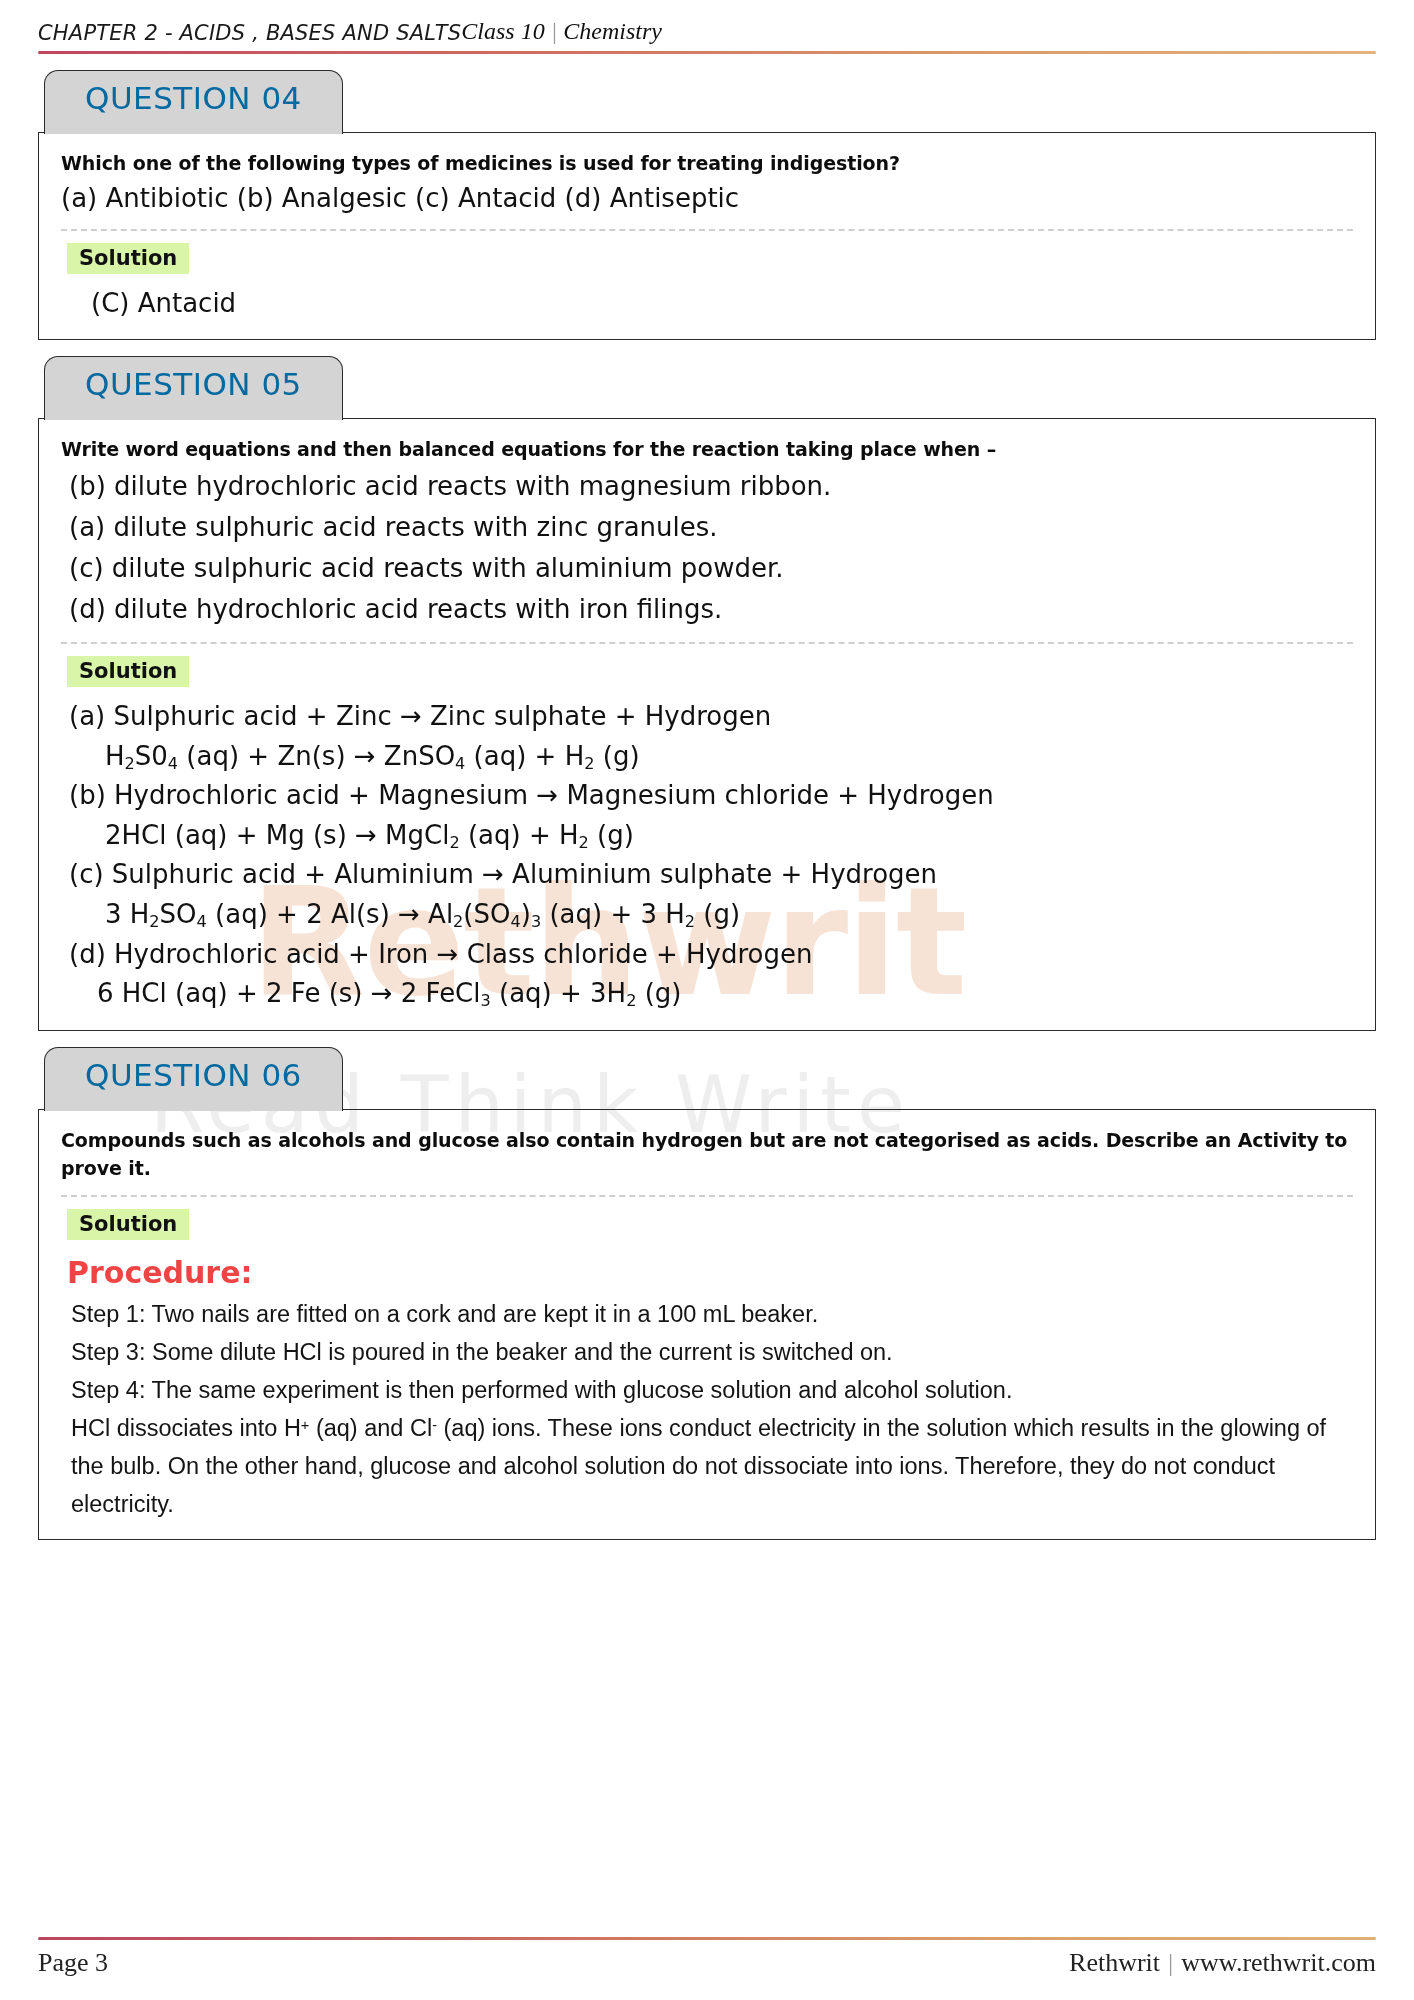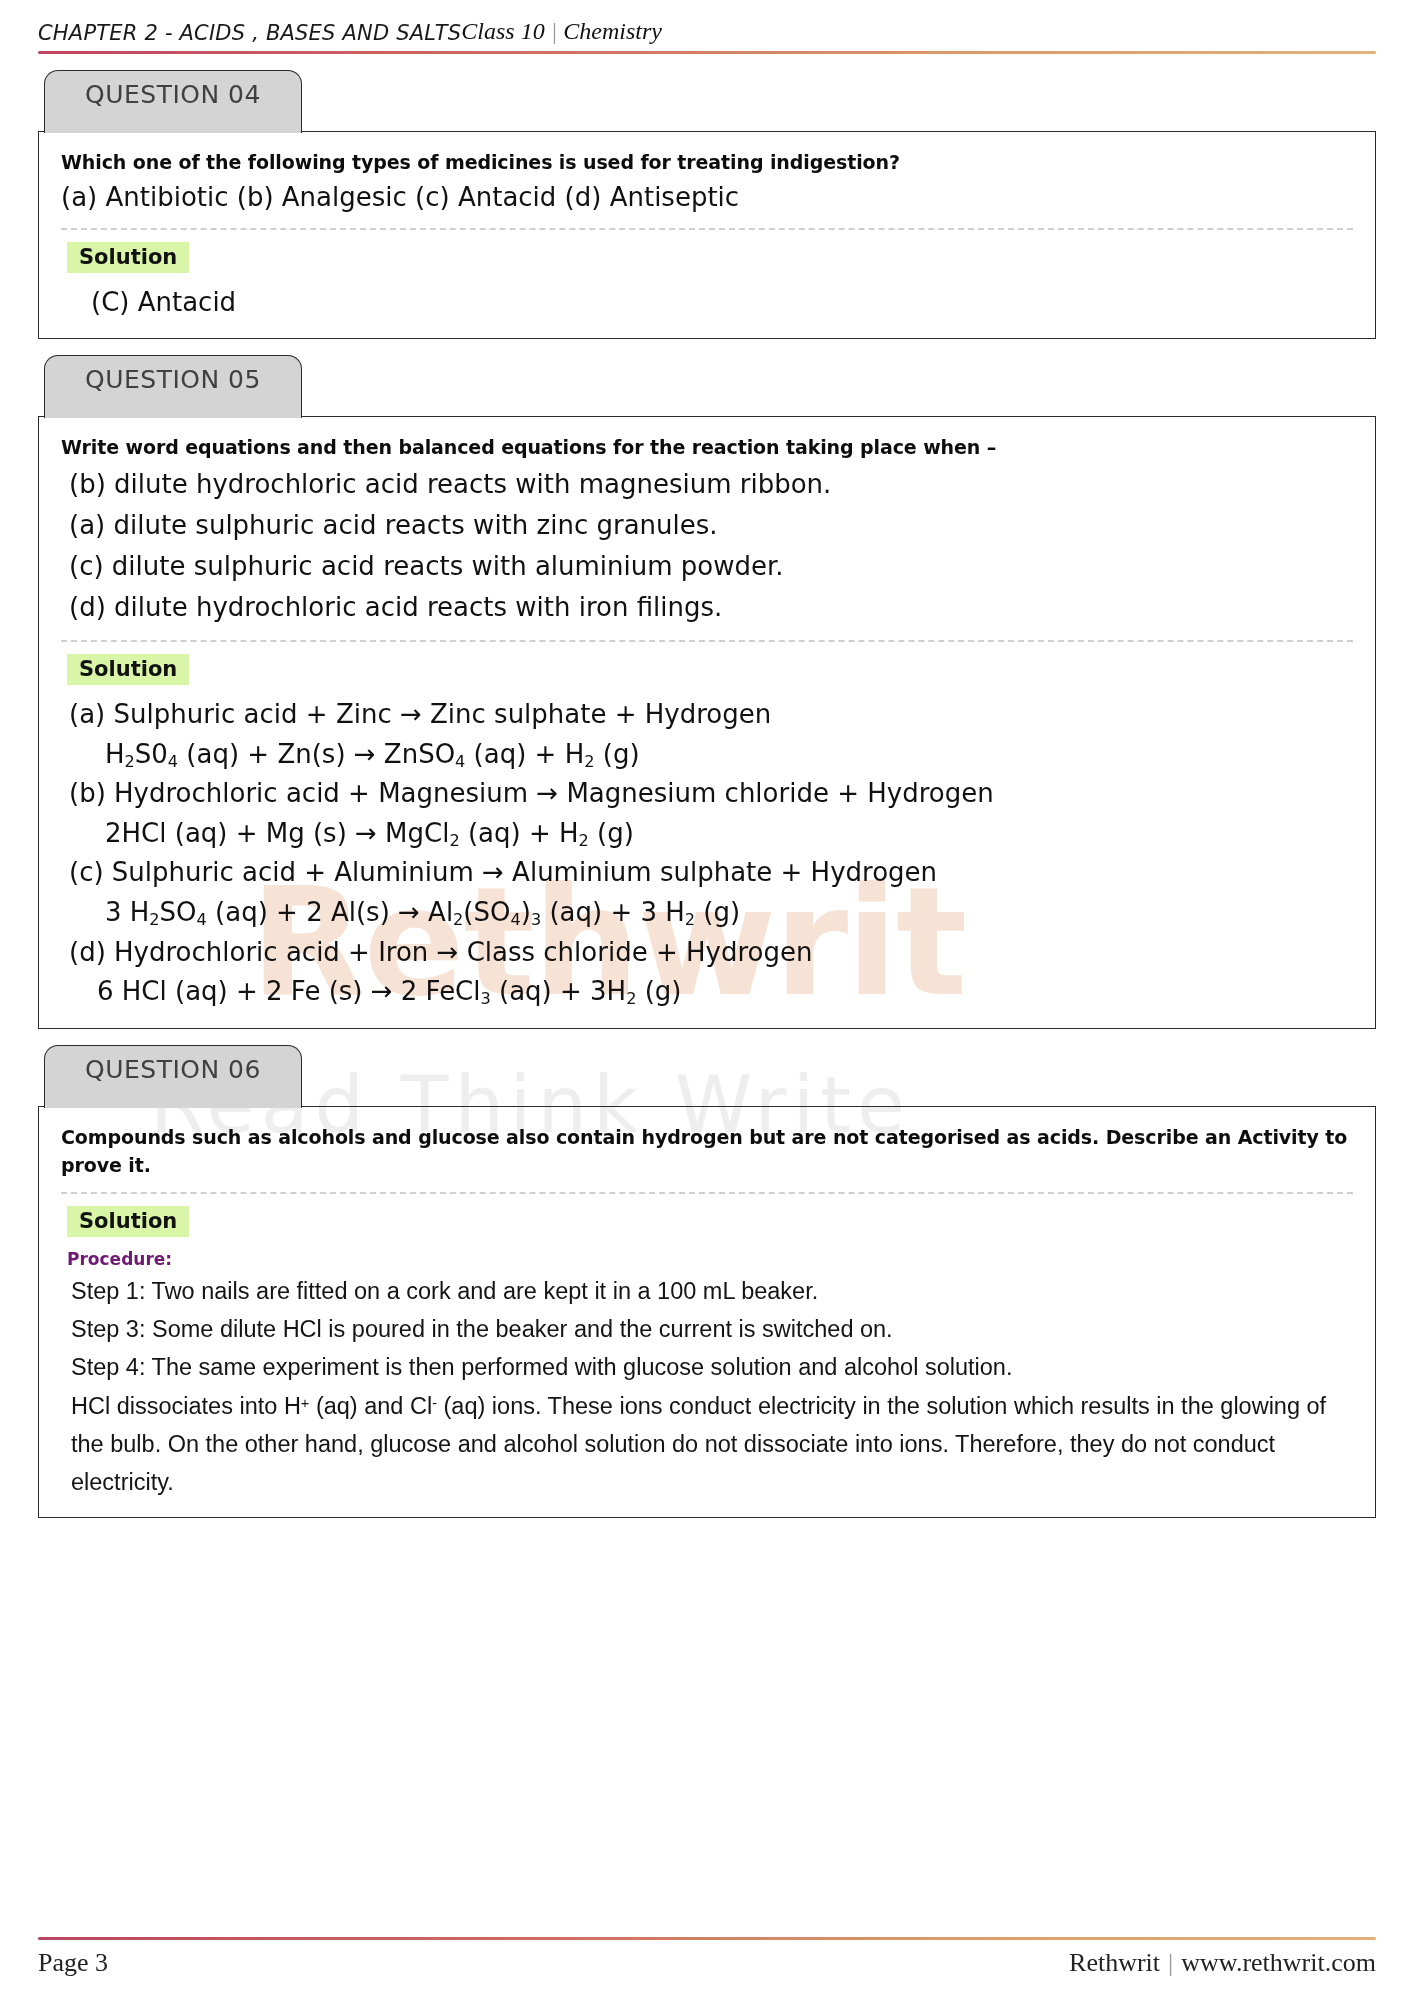--- a/index.html
+++ b/index.html
@@ -93,25 +93,25 @@
   
   .qblock {
     margin-top: 16px;
   }
   .qtab {
     display: inline-block;
     background: #d4d4d4;
     border: 1.5px solid #2b2b2b;
     border-bottom: none;
     border-radius: 14px 14px 0 0;
-    padding: 9px 40px 24px 40px;
-    font-family: "DejaVu Sans", sans-serif;
-    font-size: 25px;
+    padding: 9px 40px 18px 40px;
+    font-family: "DejaVu Sans", sans-serif;
+    font-size: 31px;
     letter-spacing: .5px;
-    color: #404040;
+    color: #0369a1;
     position: relative;
     z-index: 3;
     margin-bottom: -2px;
     margin-left: 6px;
   }
   .qbox {
     border: 1.5px solid #2b2b2b;
     background: transparent;
     padding: 14px 22px 16px 22px;
     position: relative;
@@ -180,22 +180,22 @@
     font-size: .62em;
     vertical-align: -.26em;
   }
   sup {
     font-size: .62em;
     vertical-align: .42em;
   }
   .proc-label {
     font-family: "DejaVu Sans", sans-serif;
     font-weight: 700;
-    font-size: 17px;
-    color: #701a75;
+    font-size: 30px;
+    color: #ef4444;
     margin-top: 4px;
     padding-left: 6px;
   }
   .step {
     font-family: "Liberation Sans", sans-serif;
     font-size: 23.5px;
     line-height: 1.62;
     color: #141414;
     padding-left: 10px;
   }

